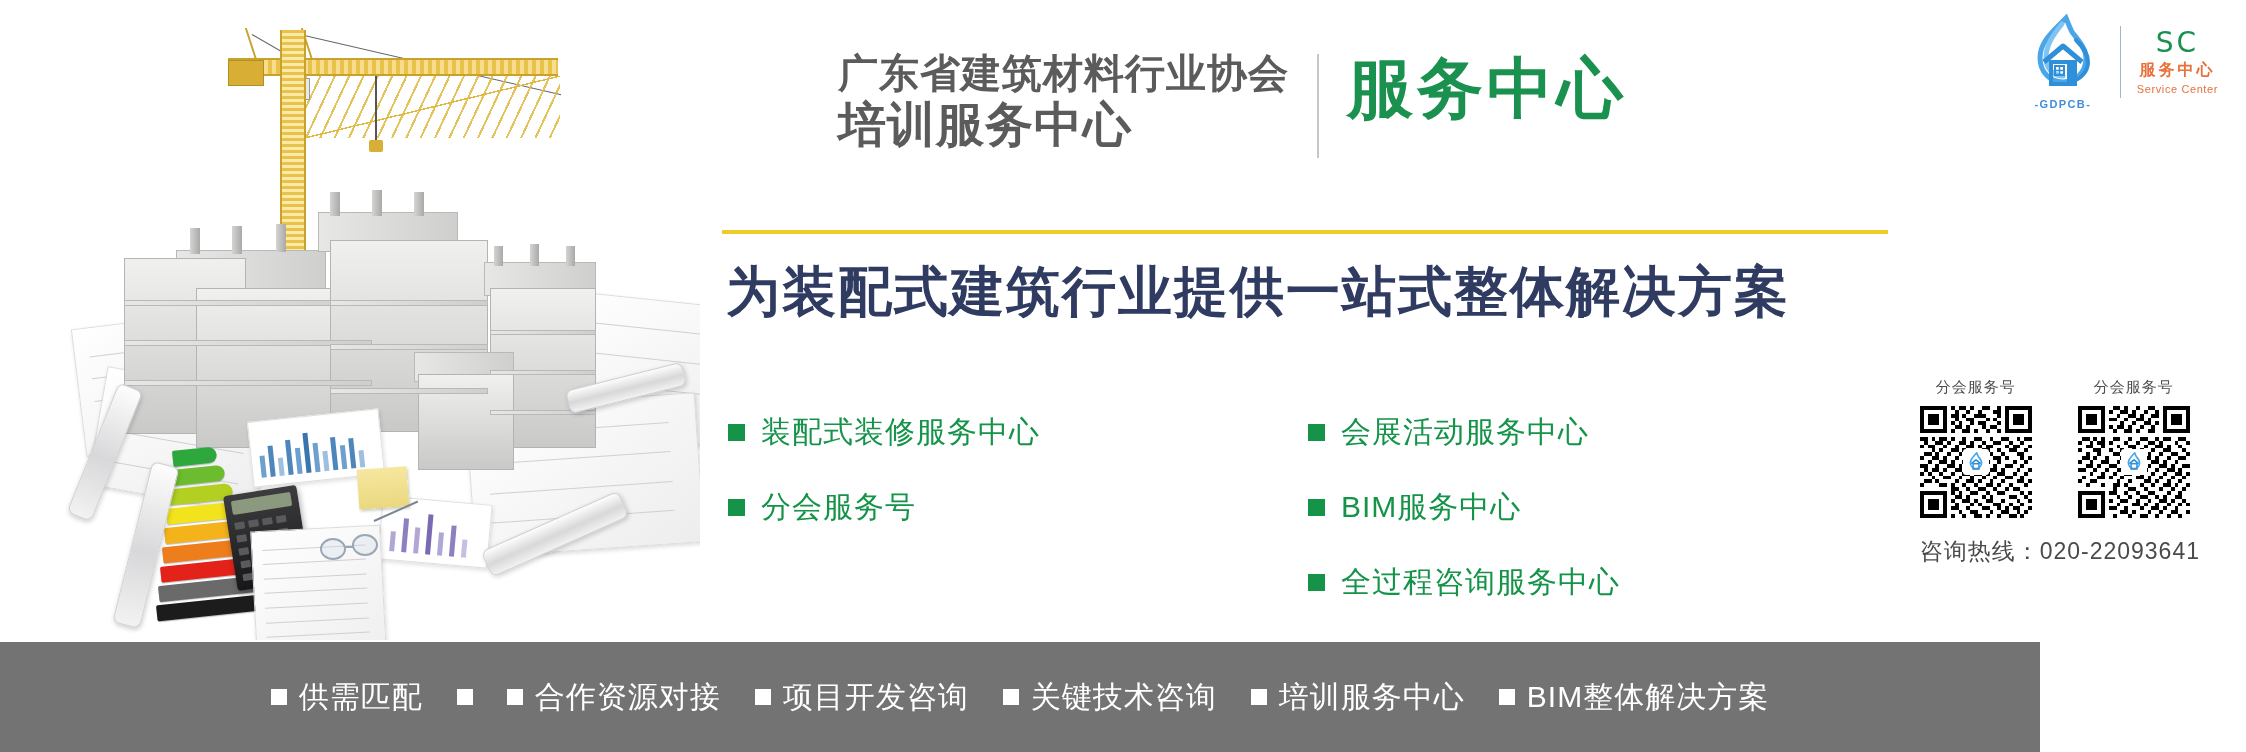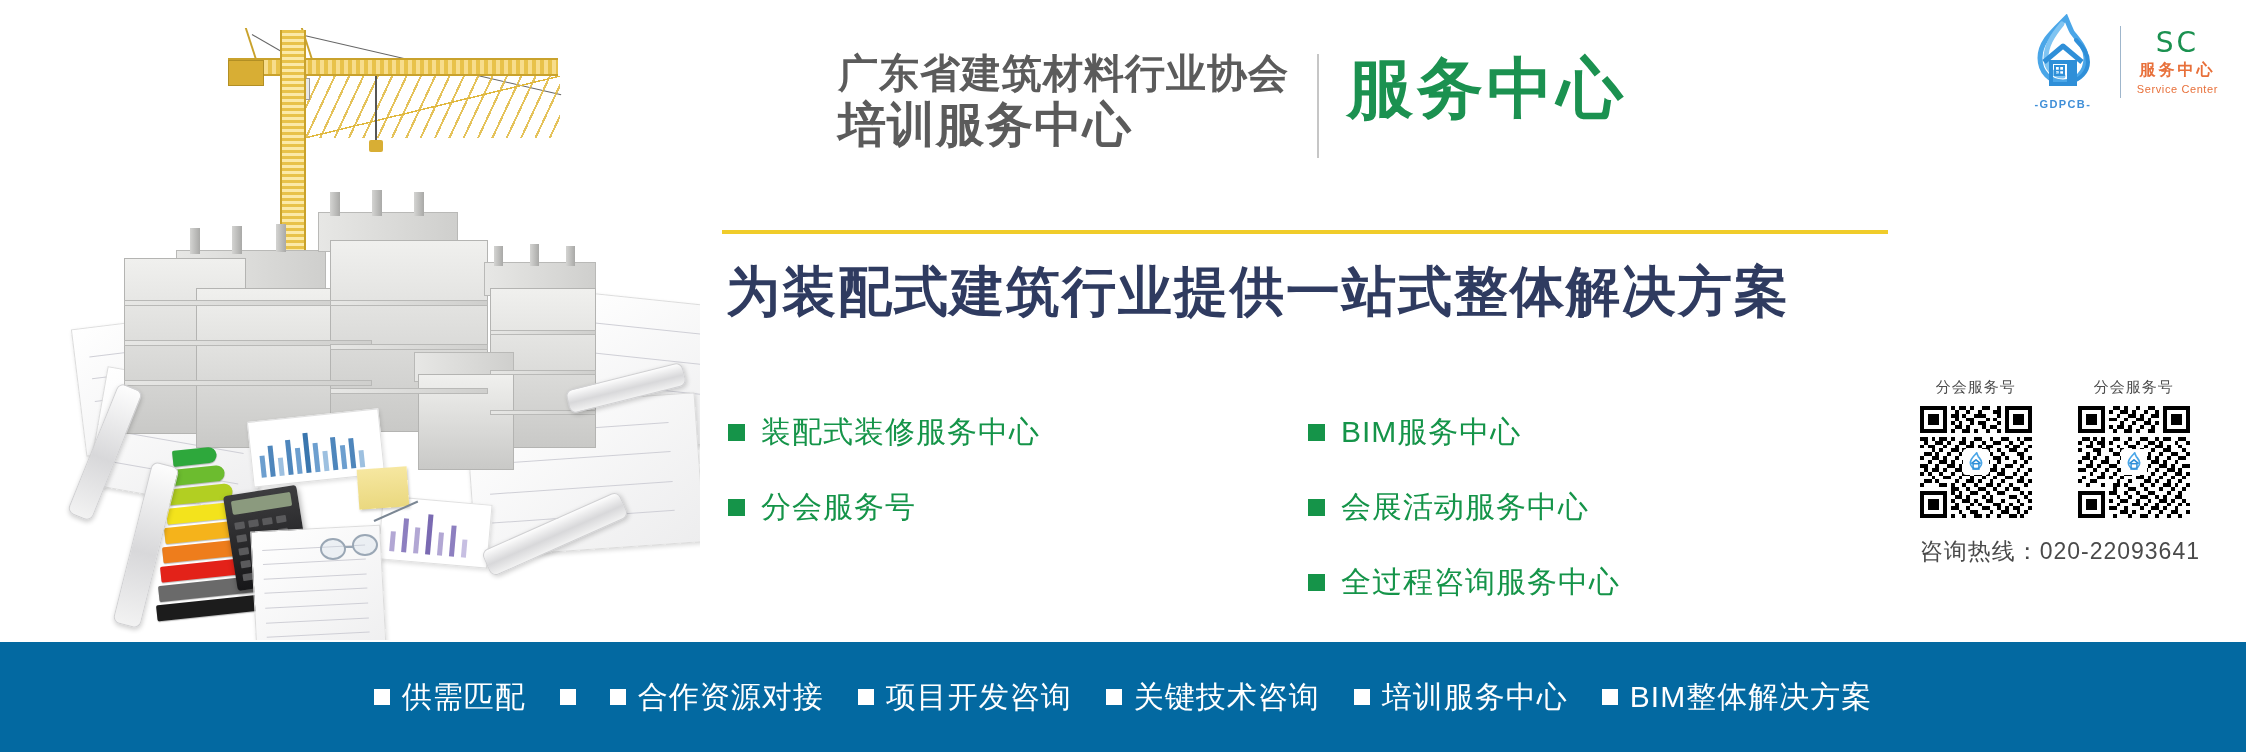--- a/index.html
+++ b/index.html
@@ -211,22 +211,22 @@
     display: flex; align-items: center; justify-content: center;
   }
   #hotline {
     margin-top: 18px; text-align: center;
     font-size: 23px; color: #4a4a4a; letter-spacing: 1px;
   }
 
   
   #footer-bar {
     position: absolute; left: 0; bottom: 0;
-    width: 2246px; height: 110px;
-    background: #0369a1;
+    width: 2040px; height: 110px;
+    background: #737373;
     display: flex; align-items: center; justify-content: center;
     gap: 34px;
   }
   .foot-item { display: flex; align-items: center; gap: 12px; }
   .foot-bullet { width: 16px; height: 16px; background: #ffffff; flex: none; }
   .foot-label {
     font-size: 30px; color: #ffffff; letter-spacing: 1px; white-space: nowrap;
   }
 </style>
 </head>
@@ -432,25 +432,25 @@
         <span class="svc-label">装配式装修服务中心</span>
       </div>
       <div class="svc-item">
         <span class="svc-bullet"></span>
         <span class="svc-label">分会服务号</span>
       </div>
     </div>
     <div class="col-list col-right">
       <div class="svc-item">
         <span class="svc-bullet"></span>
-        <span class="svc-label">BIM服务中心</span>
+        <span class="svc-label">会展活动服务中心</span>
       </div>
       <div class="svc-item">
         <span class="svc-bullet"></span>
-        <span class="svc-label">会展活动服务中心</span>
+        <span class="svc-label">BIM服务中心</span>
       </div>
       <div class="svc-item">
         <span class="svc-bullet"></span>
         <span class="svc-label">全过程咨询服务中心</span>
       </div>
     </div>
   </div>
 
   <div id="qr-section">
     <div id="qr-row">

